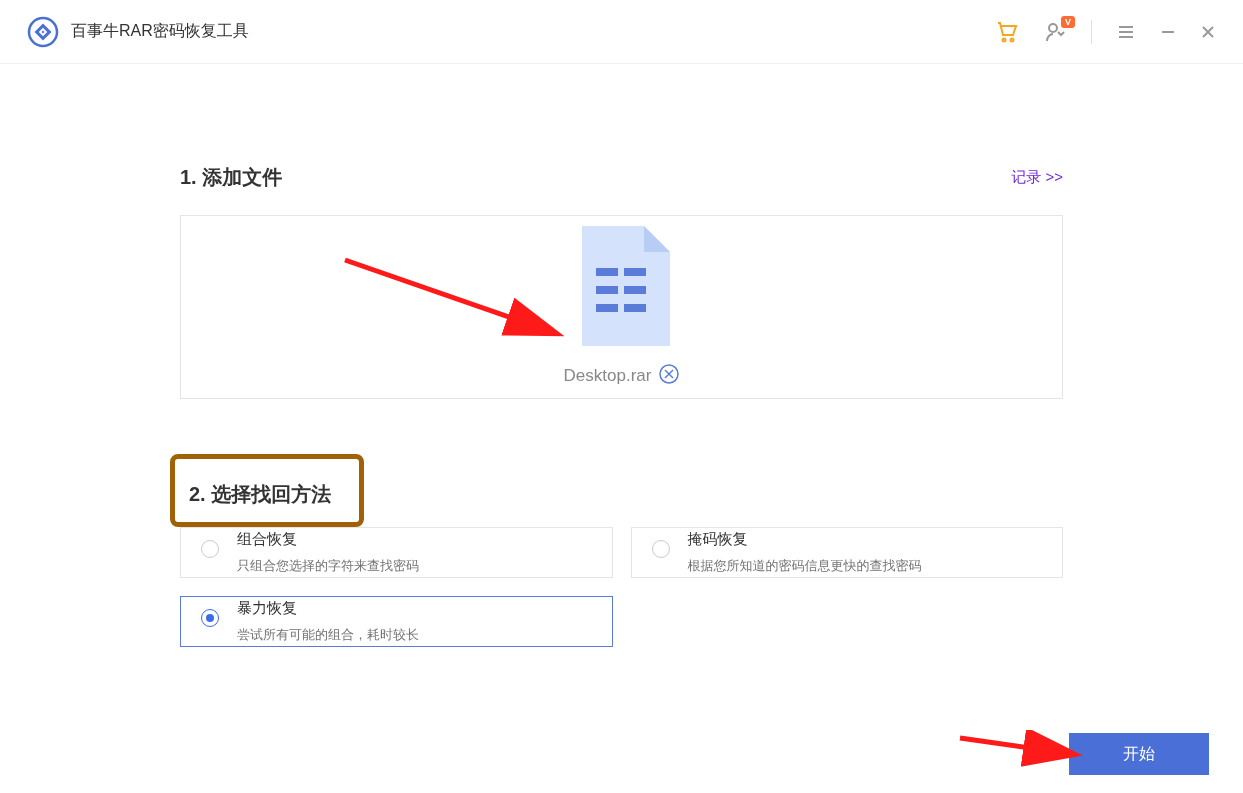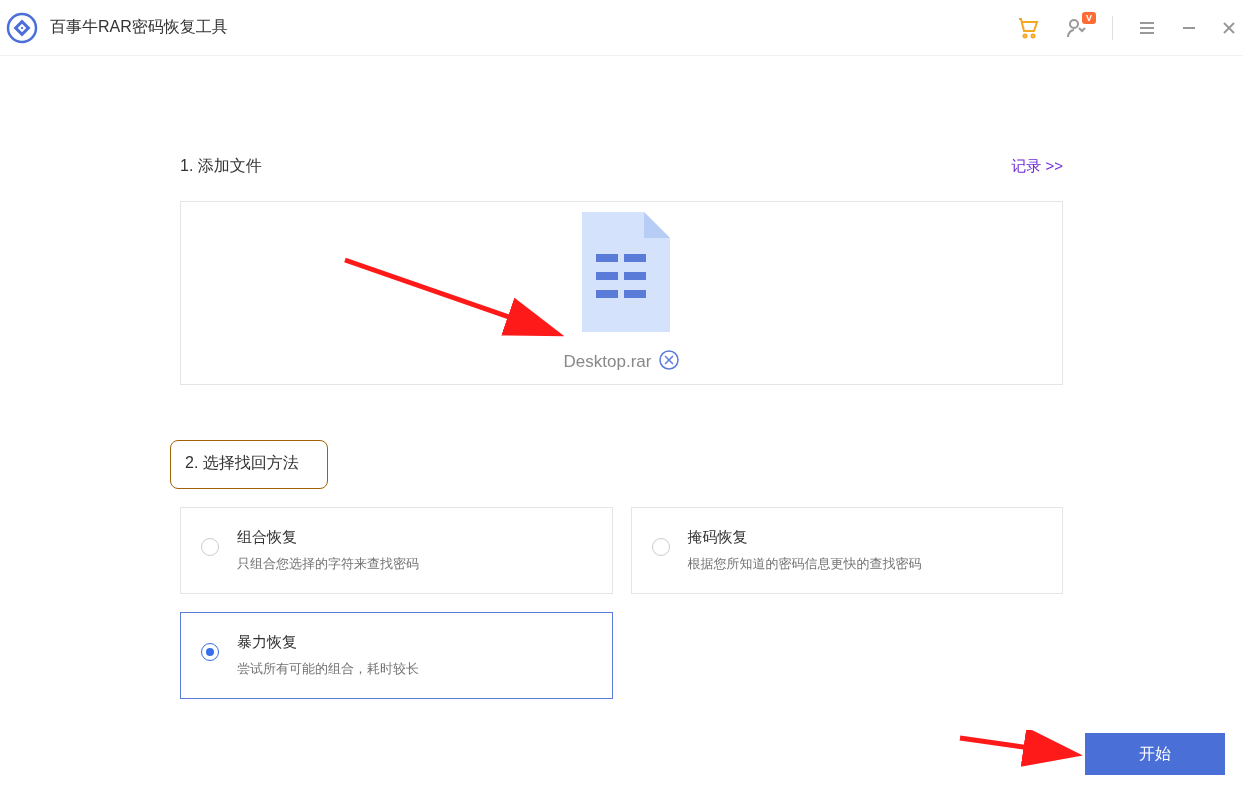--- a/index.html
+++ b/index.html
@@ -7,25 +7,25 @@
   font-family: "Microsoft YaHei", "PingFang SC", -apple-system, sans-serif;
   background: #fff;
   width: 1243px;
   height: 793px;
   overflow: hidden;
   position: relative;
 }
 
 
 .header {
-  height: 56px;
+  height: 64px;
   border-bottom: 1px solid #f0f0f0;
   display: flex;
   align-items: center;
-  padding: 0 6px;
+  padding: 0 27px;
 }
 .logo {
   width: 32px;
   height: 32px;
   margin-right: 12px;
   position: relative;
 }
 .app-title {
   font-size: 16px;
   color: #333;
@@ -66,22 +66,23 @@
 .main {
   padding: 100px 180px 0;
 }
 .section-header {
   display: flex;
   justify-content: space-between;
   align-items: center;
   margin-bottom: 24px;
 }
 .section-title {
-  font-size: 16px;
+  font-size: 20px;
   color: #333;
+  font-weight: bold;
 }
 .records-link {
   color: #6d28d9;
   font-size: 15px;
   cursor: pointer;
 }
 
 
 .file-area {
   border: 1px solid #e5e5e5;
@@ -103,38 +104,37 @@
   gap: 8px;
 }
 .file-name {
   color: #888;
   font-size: 17px;
 }
 .remove-btn { cursor: pointer; }
 
 
 .section2-title-wrap {
-  border: 1px solid #a16207;
+  border: 5px solid #a16207;
   border-radius: 8px;
   display: inline-block;
-  padding: 12px 28px 14px 14px;
-  margin-bottom: 18px;
+  padding: 22px 28px 14px 14px;
   margin-left: -10px;
 }
 
 
 .methods {
   display: grid;
   grid-template-columns: 1fr 1fr;
   gap: 18px;
   margin-bottom: 0;
 }
 .method-card {
   border: 1px solid #e5e5e5;
-  padding: 20px 20px;
+  padding: 2px 20px;
   display: flex;
   align-items: flex-start;
   gap: 18px;
   cursor: pointer;
 }
 .method-card.selected {
   border-color: #5a7bd8;
 }
 .radio {
   width: 18px;
@@ -167,21 +167,21 @@
   margin-bottom: 8px;
 }
 .method-desc {
   font-size: 13px;
   color: #737373;
 }
 
 
 .start-btn {
   position: absolute;
-  right: 18px;
+  right: 34px;
   bottom: 18px;
   background: #4a6fd6;
   color: #fff;
   border: none;
   width: 140px;
   height: 42px;
   font-size: 16px;
   cursor: pointer;
   font-family: inherit;
 }

